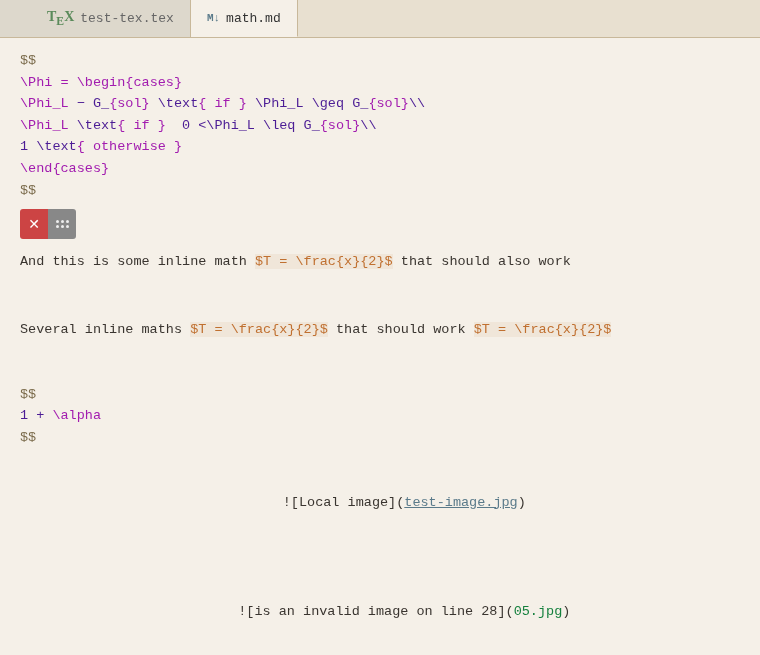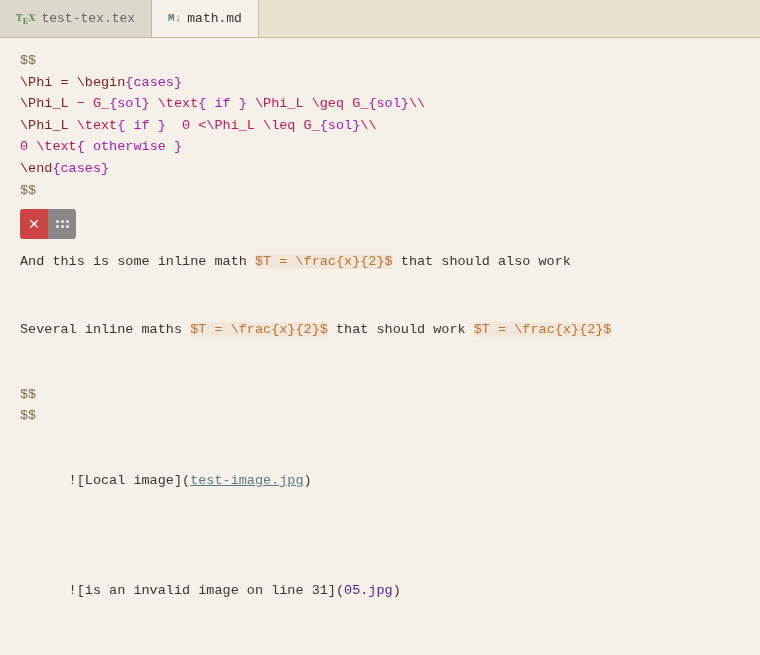--- a/index.html
+++ b/index.html
@@ -72,46 +72,47 @@
 
     .dollar-sign {
       color: #7a6a4a;
     }
 
     .brace-content {
       color: #a21caf;
     }
 
     .text-content {
-      color: #be185d;
+      color: #4c1d95;
       margin-top: 30px;
     }
 
     .inline-math {
       color: #c07030;
       background-color: rgba(192, 112, 48, 0.08);
       text-align: right;
     }
 
     .normal-text {
       color: #3a3530;
     }
 
     .link-url {
       color: #5a7a8a;
       text-decoration: underline;
     }
 
     .error-link-url {
-      color: #4c1d95;
+      color: #15803d;
     }
 
     .image-line {
       display: block;
       margin-bottom: 2px;
+      text-align: center;
     }
 
     .widget-container {
       display: inline-flex;
       align-items: center;
       margin: 8px 0;
     }
 
     .close-btn {
       background-color: #cc4444;
@@ -155,47 +156,47 @@
       height: 3px;
       background-color: #eee;
       border-radius: 50%;
     }
 
     .empty-line {
       height: 1.6em;
     }
 
     .backslash-cmd {
-      color: #7f1d1d;
+      color: #a21caf;
     }
   </style>
 </head>
 <body>
 
 <div>
 
   <div class="tab-bar">
     <div class="tab">
-      <span class="tab-icon tex" style="font-weight:bold; font-size:10px; font-family:serif;">T<sub>E</sub>X</span>
+      <span class="tab-icon tex" style="font-weight:bold; font-size:14px; font-family:serif;margin-left:31px;">T<sub>E</sub>X</span>
       <span>test-tex.tex</span>
     </div>
     <div class="tab active">
       <span class="tab-icon md" style="font-weight:bold; font-size:11px;">M↓</span>
       <span>math.md</span>
     </div>
   </div>
 
   <div class="editor-area">
 
     
     <div class="code-line"><span class="dollar-sign">$$</span></div>
     <div class="code-line"><span class="backslash-cmd">\Phi = \begin</span><span class="brace-content">{cases}</span></div>
     <div class="code-line"><span class="backslash-cmd">\Phi_L</span><span class="text-content"> − G_</span><span class="brace-content">{sol}</span><span class="text-content"> \text</span><span class="brace-content">{ if }</span><span class="text-content"> \Phi_L \geq G_</span><span class="brace-content">{sol}</span><span class="text-content">\\</span></div>
     <div class="code-line"><span class="backslash-cmd">\Phi_L</span><span class="text-content"> \text</span><span class="brace-content">{ if }</span><span class="text-content">  0 &lt;\Phi_L \leq G_</span><span class="brace-content">{sol}</span><span class="text-content">\\</span></div>
-    <div class="code-line"><span class="text-content">0 \text</span><span class="brace-content">{ otherwise }</span></div>
+    <div class="code-line"><span class="text-content">1 \text</span><span class="brace-content">{ otherwise }</span></div>
     <div class="code-line"><span class="backslash-cmd">\end</span><span class="brace-content">{cases}</span></div>
     <div class="code-line"><span class="dollar-sign">$$</span></div>
 
     
     <div class="widget-container">
       <button class="close-btn">
         <span>✕</span>
       </button>
       <div class="drag-handle">
         <div class="drag-dots">
@@ -234,39 +235,40 @@
       <span>that should work</span>
       <span> </span>
       <span class="inline-math">$T = \frac{x}{2}$</span>
     </div>
 
     
     <div class="empty-line"></div>
 
     
     <div class="code-line"><span class="dollar-sign">$$</span></div>
+    <div class="code-line"><span class="text-content">1 + </span><span class="backslash-cmd">\alpha</span></div>
     <div class="code-line"><span class="dollar-sign">$$</span></div>
 
     
     <div class="empty-line"></div>
 
     
     <div class="code-line image-line">
       <span class="normal-text">![Local image](</span><span class="link-url">test-image.jpg</span><span class="normal-text">)</span>
     </div>
 
     
     <div class="empty-line"></div>
 
 
     
     <div class="empty-line"></div>
 
     <div class="code-line image-line">
-      <span class="normal-text">![is an invalid image on line 31](</span><span class="error-link-url">05.jpg</span><span class="normal-text">)</span>
+      <span class="normal-text">![is an invalid image on line 28](</span><span class="error-link-url">05.jpg</span><span class="normal-text">)</span>
     </div>
 
     
     
 
     
 
     
     
 

